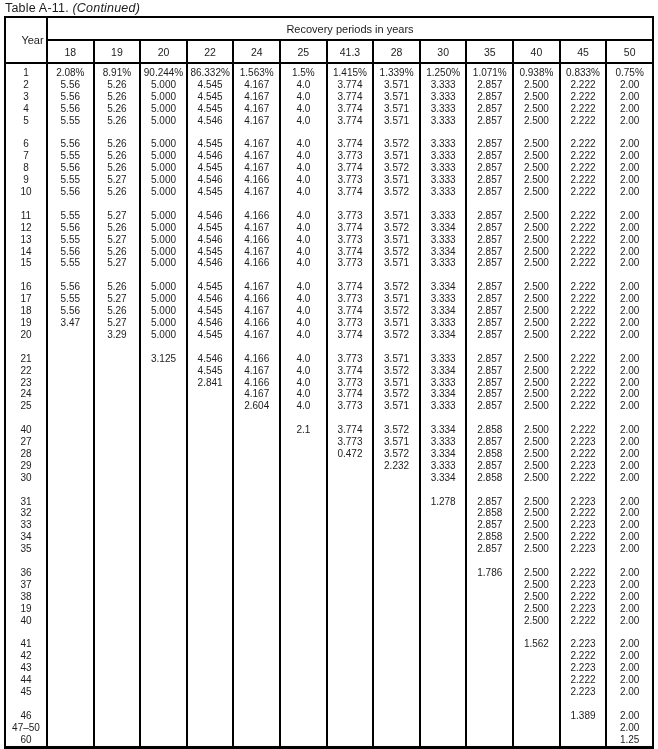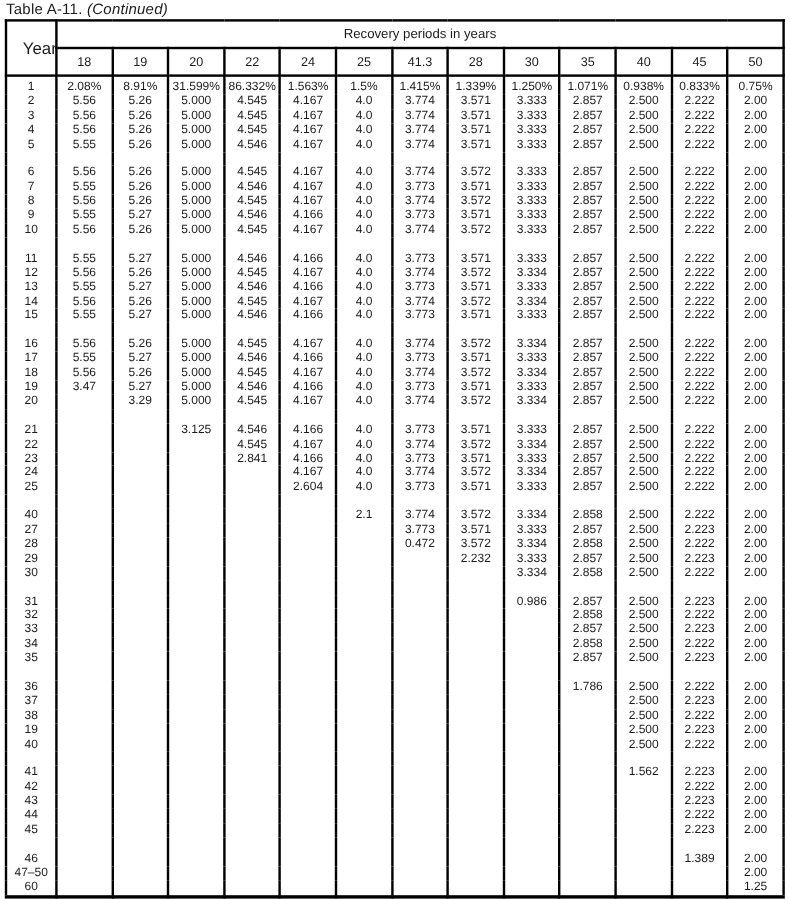--- a/index.html
+++ b/index.html
@@ -24,21 +24,21 @@
     width: 650px;
     border: 2px solid #000;
     border-bottom-width: 3px;
   }
   thead th {
     border: 2px solid #000;
     font-weight: normal;
     text-align: center;
     padding: 0;
   }
-  th.year-hd { font-size: 14px; padding-left: 13px; }
+  th.year-hd { font-size: 11px; padding-left: 13px; }
   th.group-hd { font-size: 11px; height: 21px; }
   tr.period-row th { font-size: 10.5px; height: 21px; }
   tbody td {
     border-left: 2px solid #000;
     border-right: 2px solid #000;
     border-top: 0;
     border-bottom: 0;
     text-align: center;
     font-size: 10px;
     line-height: 11.9px;
@@ -94,21 +94,21 @@
           <th>40</th>
           <th>45</th>
           <th>50</th>
         </tr>
     </thead>
     <tbody id="table-body">
         <tr class="first-row">
           <td>1</td>
           <td>2.08%</td>
           <td>8.91%</td>
-          <td>31.599%</td>
+          <td>90.244%</td>
           <td>86.332%</td>
           <td>1.563%</td>
           <td>1.5%</td>
           <td>1.415%</td>
           <td>1.339%</td>
           <td>1.250%</td>
           <td>1.071%</td>
           <td>0.938%</td>
           <td>0.833%</td>
           <td>0.75%</td>
@@ -676,21 +676,21 @@
         <tr>
           <td>31</td>
           <td></td>
           <td></td>
           <td></td>
           <td></td>
           <td></td>
           <td></td>
           <td></td>
           <td></td>
-          <td>0.986</td>
+          <td>1.278</td>
           <td>2.857</td>
           <td>2.500</td>
           <td>2.223</td>
           <td>2.00</td>
         </tr>
         <tr>
           <td>32</td>
           <td></td>
           <td></td>
           <td></td>

